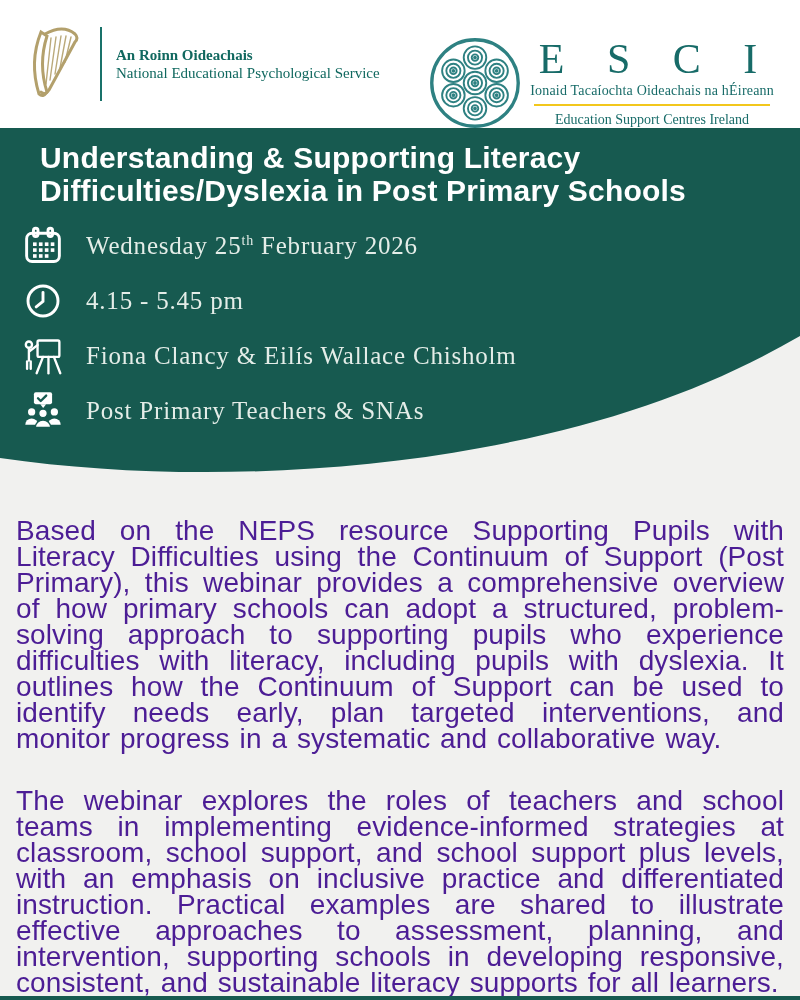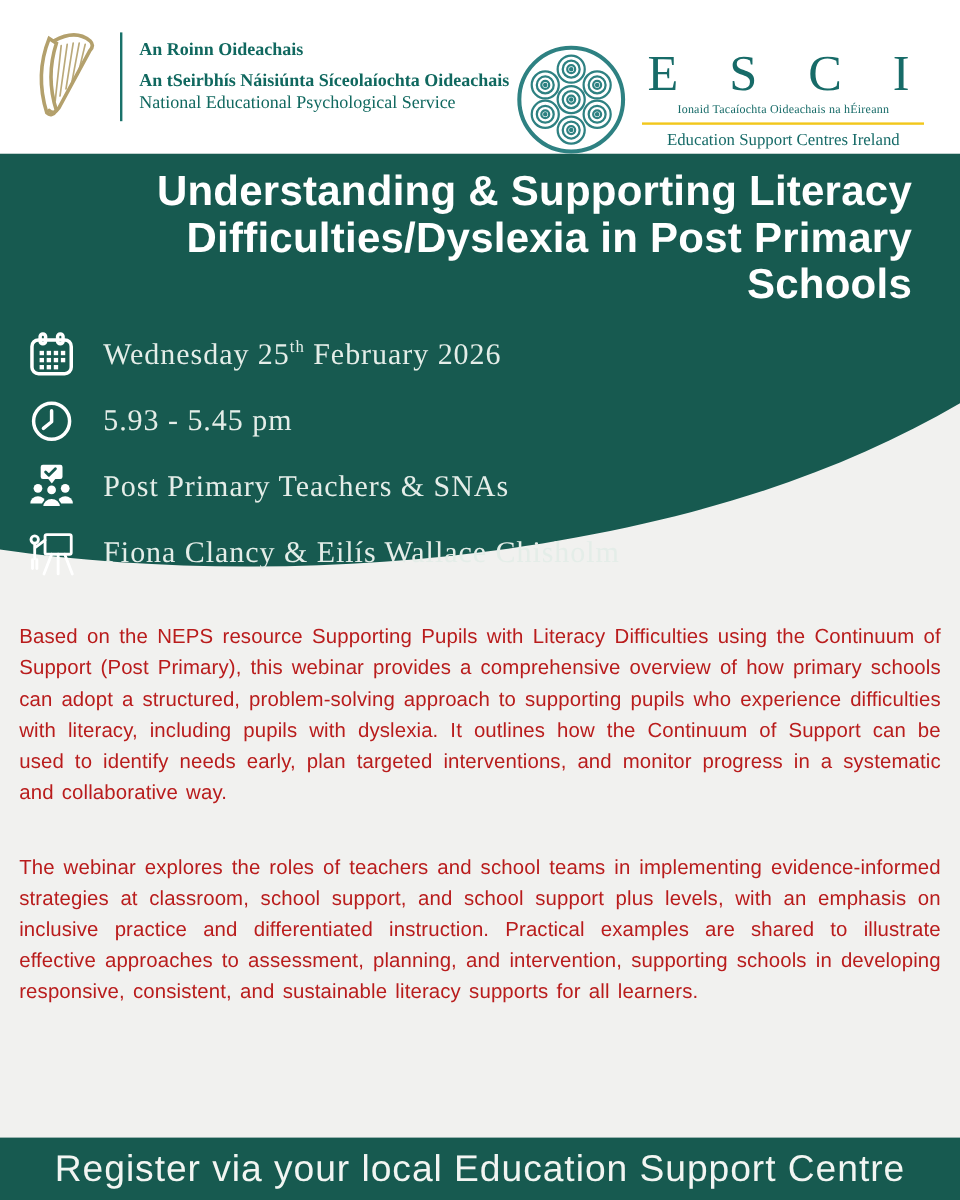--- a/index.html
+++ b/index.html
@@ -17,45 +17,45 @@
     padding:0 26px 0 24px;
   }
   .gov-logo { display:flex; align-items:center; gap:14px; }
   .gov-logo .divider { width:2px; height:74px; background:#19726a; }
   .gov-text { font-family:"Liberation Serif", serif; color:#10685f; font-size:15px; line-height:1.22; }
   .gov-text .bold { font-weight:bold; }
   .gov-text .grp2 { margin-top:8px; }
   .esci-logo { display:flex; align-items:center; gap:8px;margin-top:38px; }
   .esci-text { font-family:"Liberation Serif", serif; color:#176b68; text-align:center; }
   .esci-acronym { font-size:42px; letter-spacing:16px; line-height:1; margin-left:8px; }
-  .esci-irish { font-size:10px; margin-top:3px; letter-spacing:0.2px; }
+  .esci-irish { font-size:14px; margin-top:3px; letter-spacing:0.2px; }
   .esci-rule { height:2px; background:#f2c71c; margin:5px 4px 6px; border:none; }
   .esci-english { font-size:14px; }
 
   
   .hero { position:relative; height:358px; flex:0 0 auto; }
   .hero-bg { position:absolute; inset:0; width:100%; height:100%; display:block; }
   .hero-content { position:relative; z-index:1; }
   .hero-title {
-    color:#ffffff; font-weight:bold; font-size:35px; line-height:1.1;
-    text-align:right; padding:13px 40px 4px; letter-spacing:0.2px;
+    color:#ffffff; font-weight:bold; font-size:30px; line-height:1.1;
+    text-align:left; padding:13px 40px 4px; letter-spacing:0.2px;
   }
   .info-rows { margin:14px 0 0 22px; }
   .info-row { display:flex; align-items:center; margin-bottom:13px;font-family:Liberation Serif, serif; }
   .info-row .icon-box { width:42px; height:42px; flex:0 0 42px; display:flex; align-items:center; justify-content:center; }
   .info-row .icon-box svg { width:40px; height:40px; }
   .info-label {
     color:#e4ede8; font-size:25px; letter-spacing:0.8px; margin-left:22px;
   }
   .info-label sup { font-size:14px; }
 
   
   .main { flex:1 1 auto; padding:32px 16px 0; }
   .main p {
-    font-size:17px; line-height:26px; color:#b91c1c;
+    font-size:28px; line-height:26px; color:#4c1d95;
     text-align:justify; letter-spacing:0.1px; word-spacing:2px;
   }
   .main p + p { margin-top:36px; }
 
   
   .footer {
     flex:0 0 52px; background:#175a50; display:flex; align-items:center; justify-content:center;
   }
   .footer-text { color:#f2f5f2; font-size:31px; letter-spacing:0.8px; }
 </style>
@@ -73,21 +73,20 @@
             <path d="M31,15 L25,58"></path>
             <path d="M36,14 L30,52"></path>
           <path d="M41,14 L35,46"></path>
             <path d="M46,15 L40,40"></path>
         </g>
       </g>
     </svg>
     <div class="divider"></div>
     <div class="gov-text">
       <div class="bold">An Roinn Oideachais</div>
-      <div class="bold grp2">An tSeirbhís Náisiúnta Síceolaíochta Oideachais</div>
       <div>National Educational Psychological Service</div>
     </div>
   </div>
 
   <div class="esci-logo">
     <svg viewBox="0 0 100 100" width="94" height="94" aria-hidden="true">
       <g fill="none" stroke="#2e8182">
         <circle cx="50" cy="50" r="46" stroke-width="3.6"></circle>
         <g stroke-width="2">
           <g>
@@ -181,21 +180,40 @@
 
       <div class="info-row">
         <span class="icon-box">
           <svg viewBox="0 0 44 44" aria-hidden="true">
             <g fill="none" stroke="#ffffff" stroke-width="3.2" stroke-linecap="round" stroke-linejoin="round">
               <circle cx="22" cy="22" r="16.5"></circle>
               <path d="M22,12.5 V22.5 L14.5,28.5"></path>
             </g>
           </svg>
         </span>
-        <span class="info-label">5.93 - 5.45 pm</span>
+        <span class="info-label">4.15 - 5.45 pm</span>
+      </div>
+
+      <div class="info-row">
+        <span class="icon-box">
+          <svg viewBox="0 0 44 44" aria-hidden="true">
+            <g fill="none" stroke="#ffffff" stroke-width="2.6" stroke-linecap="round" stroke-linejoin="round">
+              <rect x="16" y="5" width="24" height="18" rx="1.5"></rect>
+              <path d="M22,23 L15,41"></path>
+              <path d="M34,23 L41,41"></path>
+              <path d="M28,23 V41"></path>
+              <circle cx="6.5" cy="9.5" r="3.4"></circle>
+              <path d="M6.5,13.5 V27"></path>
+              <path d="M7.5,16.5 L16,10"></path>
+              <path d="M4.5,28 V36"></path>
+              <path d="M8.5,28 V36"></path>
+            </g>
+          </svg>
+        </span>
+        <span class="info-label">Fiona Clancy &amp; Eilís Wallace Chisholm</span>
       </div>
 
       <div class="info-row">
         <span class="icon-box">
           <svg viewBox="0 0 44 44" aria-hidden="true">
             <rect x="12" y="1.5" width="20" height="13" rx="2" fill="#ffffff"></rect>
             <path d="M19,14.5 l3.2,4.2 3.2,-4.2 z" fill="#ffffff"></path>
             <path d="M16.5,8 l3,3 6,-6" fill="none" stroke="#175a50" stroke-width="2.6" stroke-linecap="round" stroke-linejoin="round"></path>
             <g fill="#ffffff">
               <circle cx="9.5" cy="23" r="4"></circle>
@@ -203,39 +221,20 @@
               <circle cx="34.5" cy="23" r="4"></circle>
               <path d="M27.5,37 a7,6.8 0 0 1 14,0 z"></path>
               <circle cx="22" cy="24.5" r="4.8" stroke="#175a50" stroke-width="1.6"></circle>
               <path d="M13.5,40 a8.5,8 0 0 1 17,0 z" stroke="#175a50" stroke-width="1.6"></path>
             </g>
           </svg>
         </span>
         <span class="info-label">Post Primary Teachers &amp; SNAs</span>
       </div>
 
-      <div class="info-row">
-        <span class="icon-box">
-          <svg viewBox="0 0 44 44" aria-hidden="true">
-            <g fill="none" stroke="#ffffff" stroke-width="2.6" stroke-linecap="round" stroke-linejoin="round">
-              <rect x="16" y="5" width="24" height="18" rx="1.5"></rect>
-              <path d="M22,23 L15,41"></path>
-              <path d="M34,23 L41,41"></path>
-              <path d="M28,23 V41"></path>
-              <circle cx="6.5" cy="9.5" r="3.4"></circle>
-              <path d="M6.5,13.5 V27"></path>
-              <path d="M7.5,16.5 L16,10"></path>
-              <path d="M4.5,28 V36"></path>
-              <path d="M8.5,28 V36"></path>
-            </g>
-          </svg>
-        </span>
-        <span class="info-label">Fiona Clancy &amp; Eilís Wallace Chisholm</span>
-      </div>
-
     </div>
   </div>
 </div>
 
 <div class="main">
   <p>Based on the NEPS resource Supporting Pupils with Literacy Difficulties using the Continuum of Support (Post Primary), this webinar provides a comprehensive overview of how primary schools can adopt a structured, problem-solving approach to supporting pupils who experience difficulties with literacy, including pupils with dyslexia. It outlines how the Continuum of Support can be used to identify needs early, plan targeted interventions, and monitor progress in a systematic and collaborative way.</p>
   <p>The webinar explores the roles of teachers and school teams in implementing evidence-informed strategies at classroom, school support, and school support plus levels, with an emphasis on inclusive practice and differentiated instruction. Practical examples are shared to illustrate effective approaches to assessment, planning, and intervention, supporting schools in developing responsive, consistent, and sustainable literacy supports for all learners.</p>
 </div>
 
 <div class="footer">

